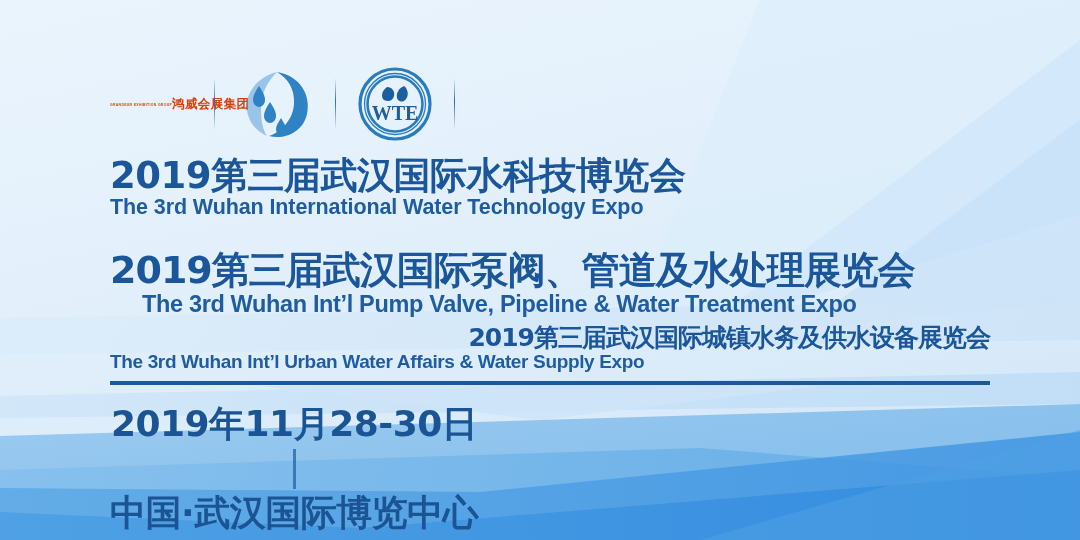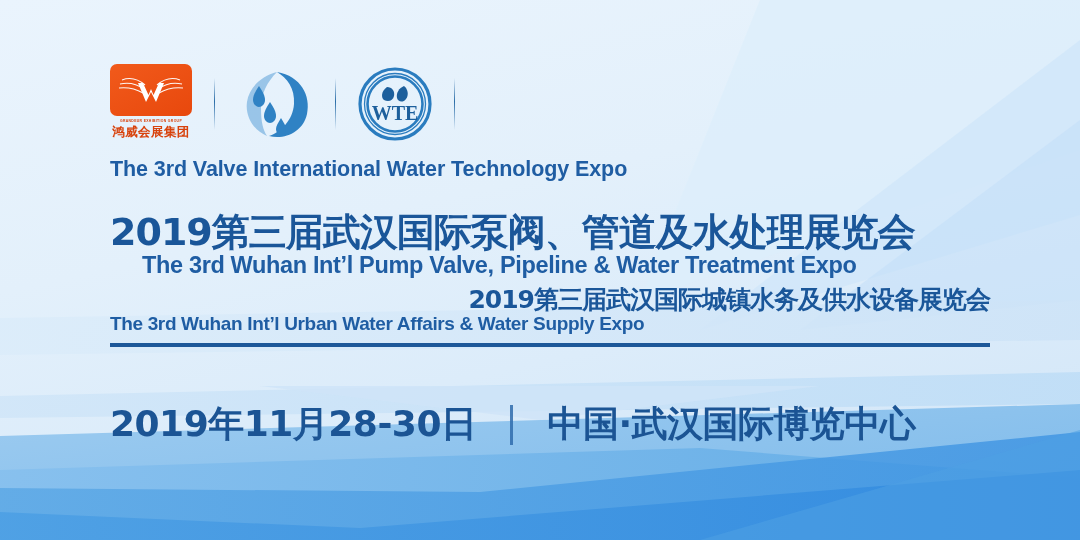--- a/index.html
+++ b/index.html
@@ -20,21 +20,21 @@
     position:absolute; left:110px; top:62px;
     display:flex; align-items:center; height:84px;
   }
   .logo-box { display:flex; align-items:center; justify-content:flex-start; }
   .sep {
     width:1px; height:52px; margin:0 22px;
     background:linear-gradient(to bottom,rgba(30,90,150,0),#2a6da8 45%,rgba(30,90,150,0));
   }
   .grandeur {
     width:82px; height:80px;
-    display:flex; flex-direction:column; align-items:center;
+    display:flex; flex-direction:row; align-items:center;
   }
   .grandeur-plate {
     width:82px; height:52px; border-radius:7px;
     background:linear-gradient(150deg,#f15a1b 0%,#e8480d 100%);
     position:relative; overflow:hidden;
     display:flex; align-items:center; justify-content:center;
   }
   .grandeur-en {
     font-size:3.4px; letter-spacing:.35px; color:#d8420c;
     margin-top:2.5px; white-space:nowrap; font-weight:bold;
@@ -67,21 +67,21 @@
   .g3 .t-en { font-size:19px; letter-spacing:-0.35px; }
 
   .rule {
     width:880px; height:4px; background:#1d5899;
     margin-top:6px; margin-bottom:0;
   }
 
   
   .footer {
     position:absolute; left:110px; top:400px;
-    display:flex; align-items:center; white-space:nowrap;
+    display:flex; align-items:center; white-space:nowrap;flex-direction:column;
   }
   .f-date, .f-venue {
     color:#1b5494; font-weight:bold; font-size:36px;
     font-family:"DejaVu Sans", sans-serif; letter-spacing:-0.5px;
   }
   .f-sep {
     width:3px; height:40px; background:#2f6cad;
     margin:0 34px; opacity:.85;
   }
 </style>
@@ -184,21 +184,22 @@
       </div>
 
       <div class="sep"></div>
 
 
     </div>
 
     <div class="titles">
 
       <div class="tgroup g1">
-        <div class="t-en">The 3rd Valve International Water Technology Expo</div>
+        <div class="t-cn">2019第三届武汉国际水科技博览会</div>
+        <div class="t-en">The 3rd Wuhan International Water Technology Expo</div>
       </div>
 
       <div class="tgroup g2">
         <div class="t-cn">2019第三届武汉国际泵阀、管道及水处理展览会</div>
         <div class="t-en">The 3rd Wuhan Int’l Pump Valve, Pipeline &amp; Water Treatment Expo</div>
       </div>
 
       <div class="tgroup g3">
         <div class="t-cn">2019第三届武汉国际城镇水务及供水设备展览会</div>
         <div class="t-en">The 3rd Wuhan Int’l Urban Water Affairs &amp; Water Supply Expo</div>

